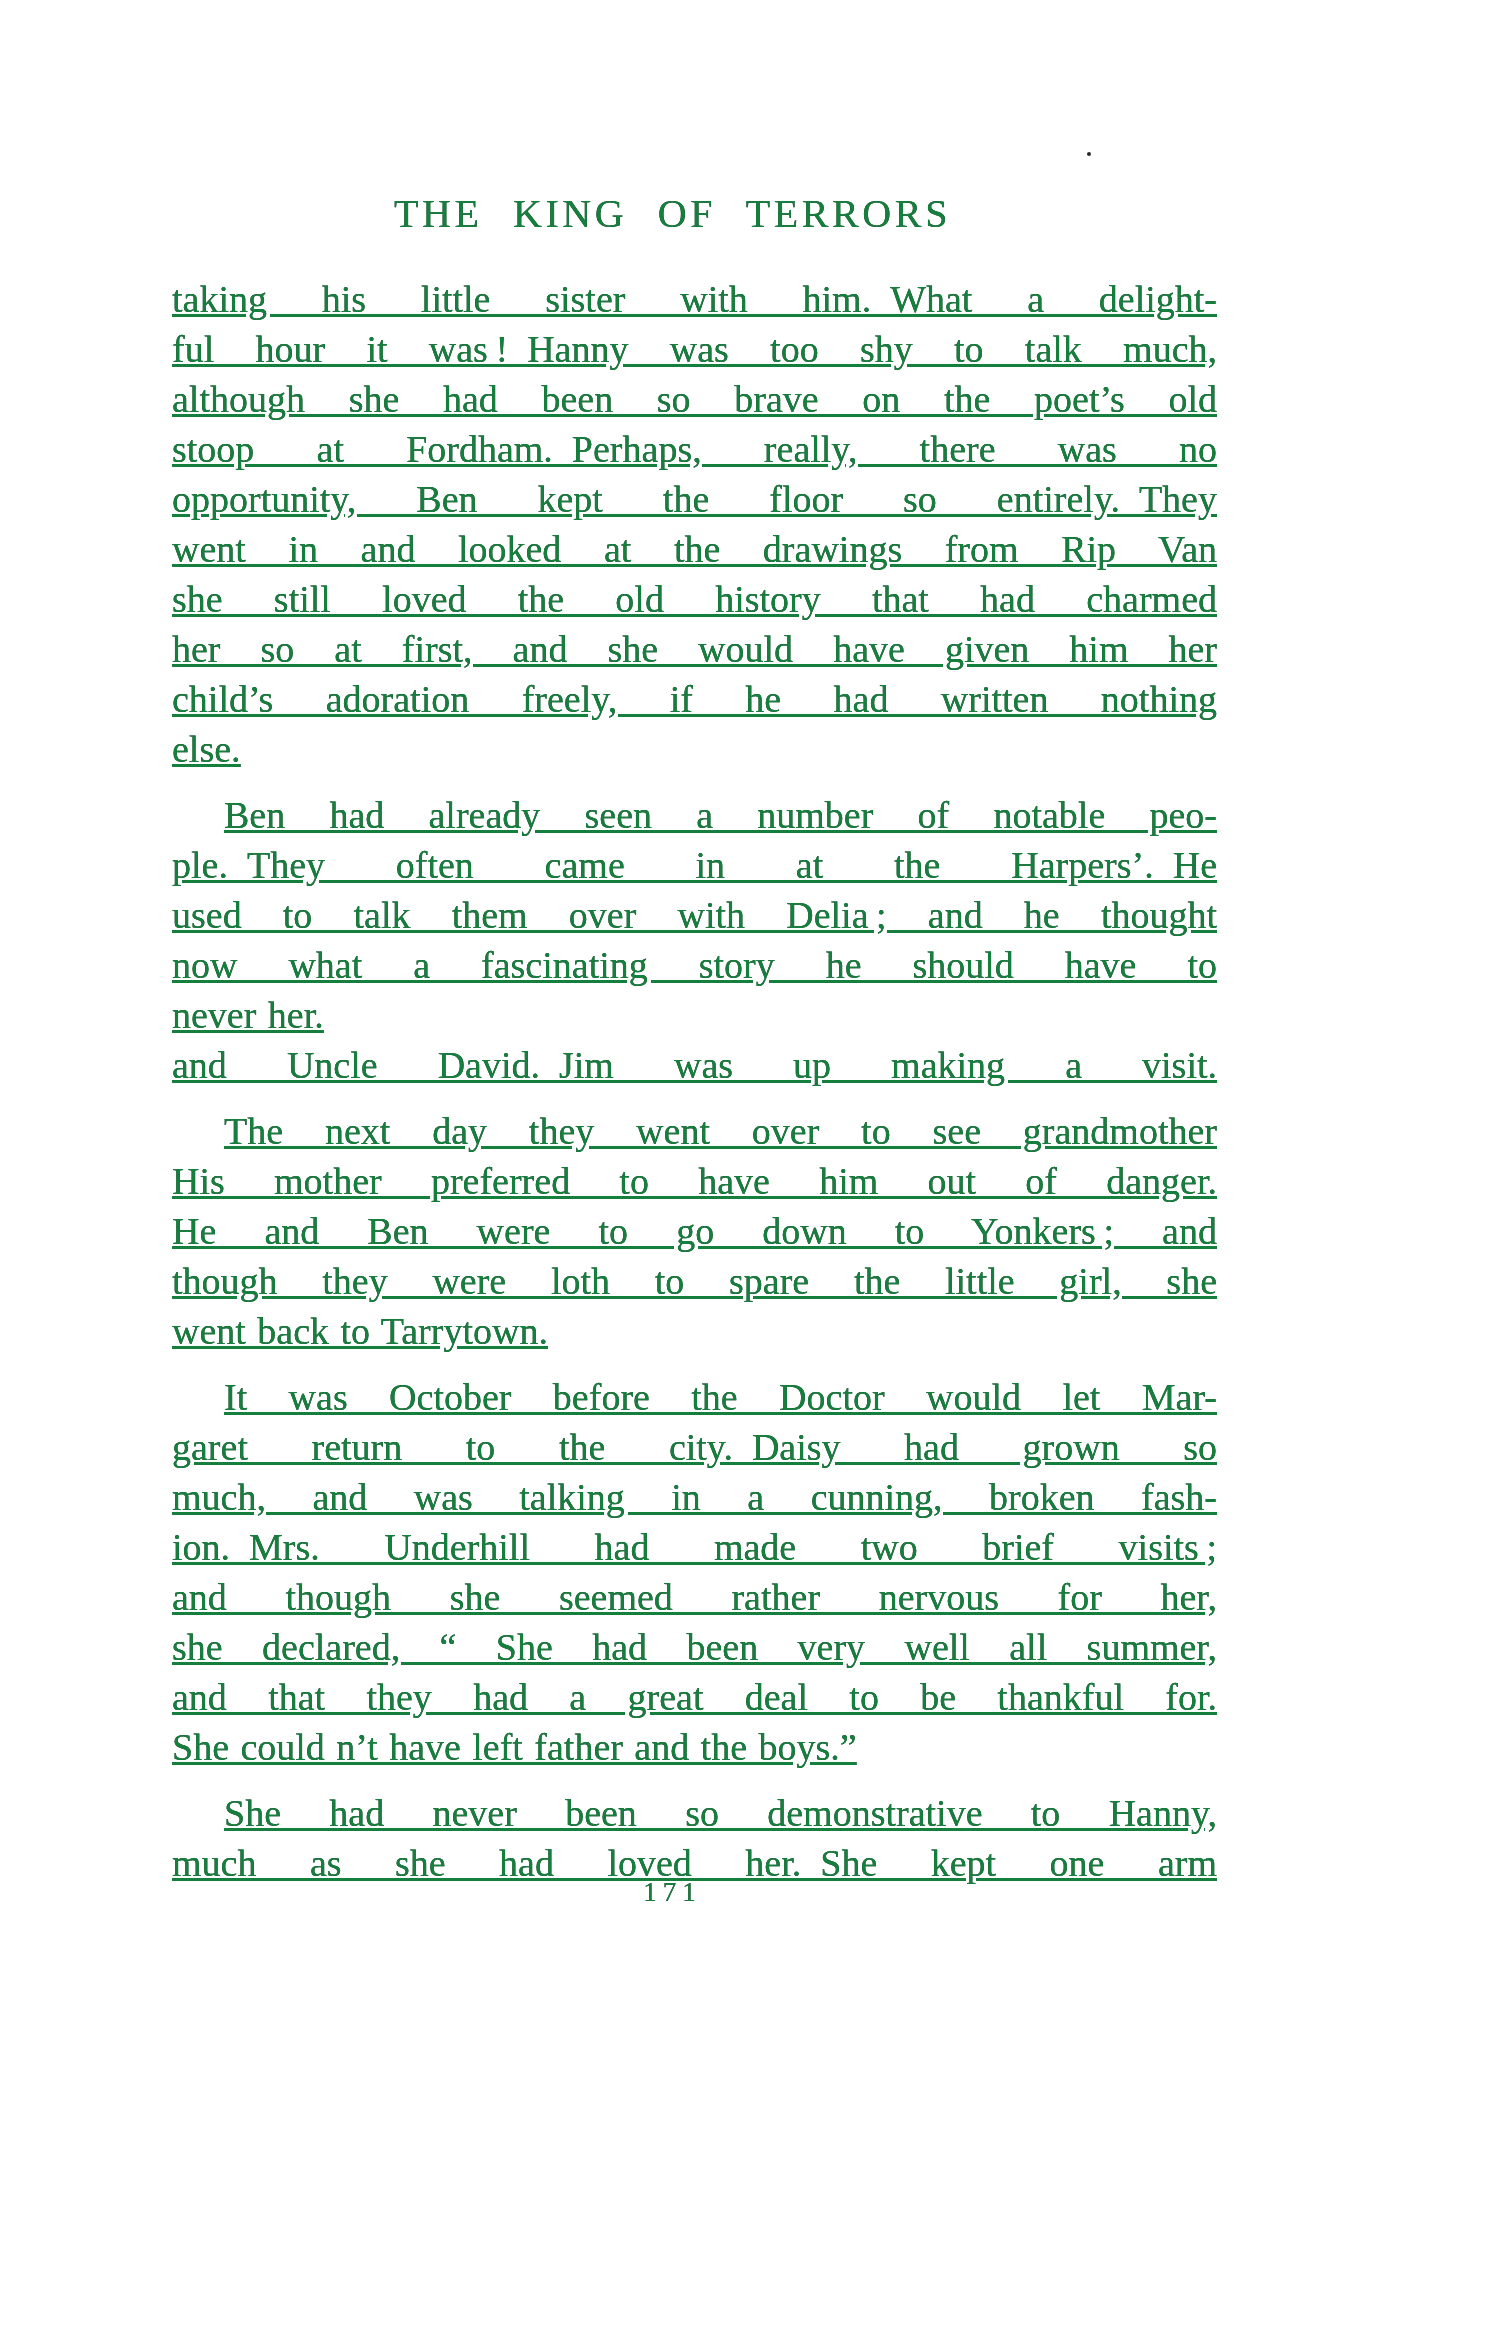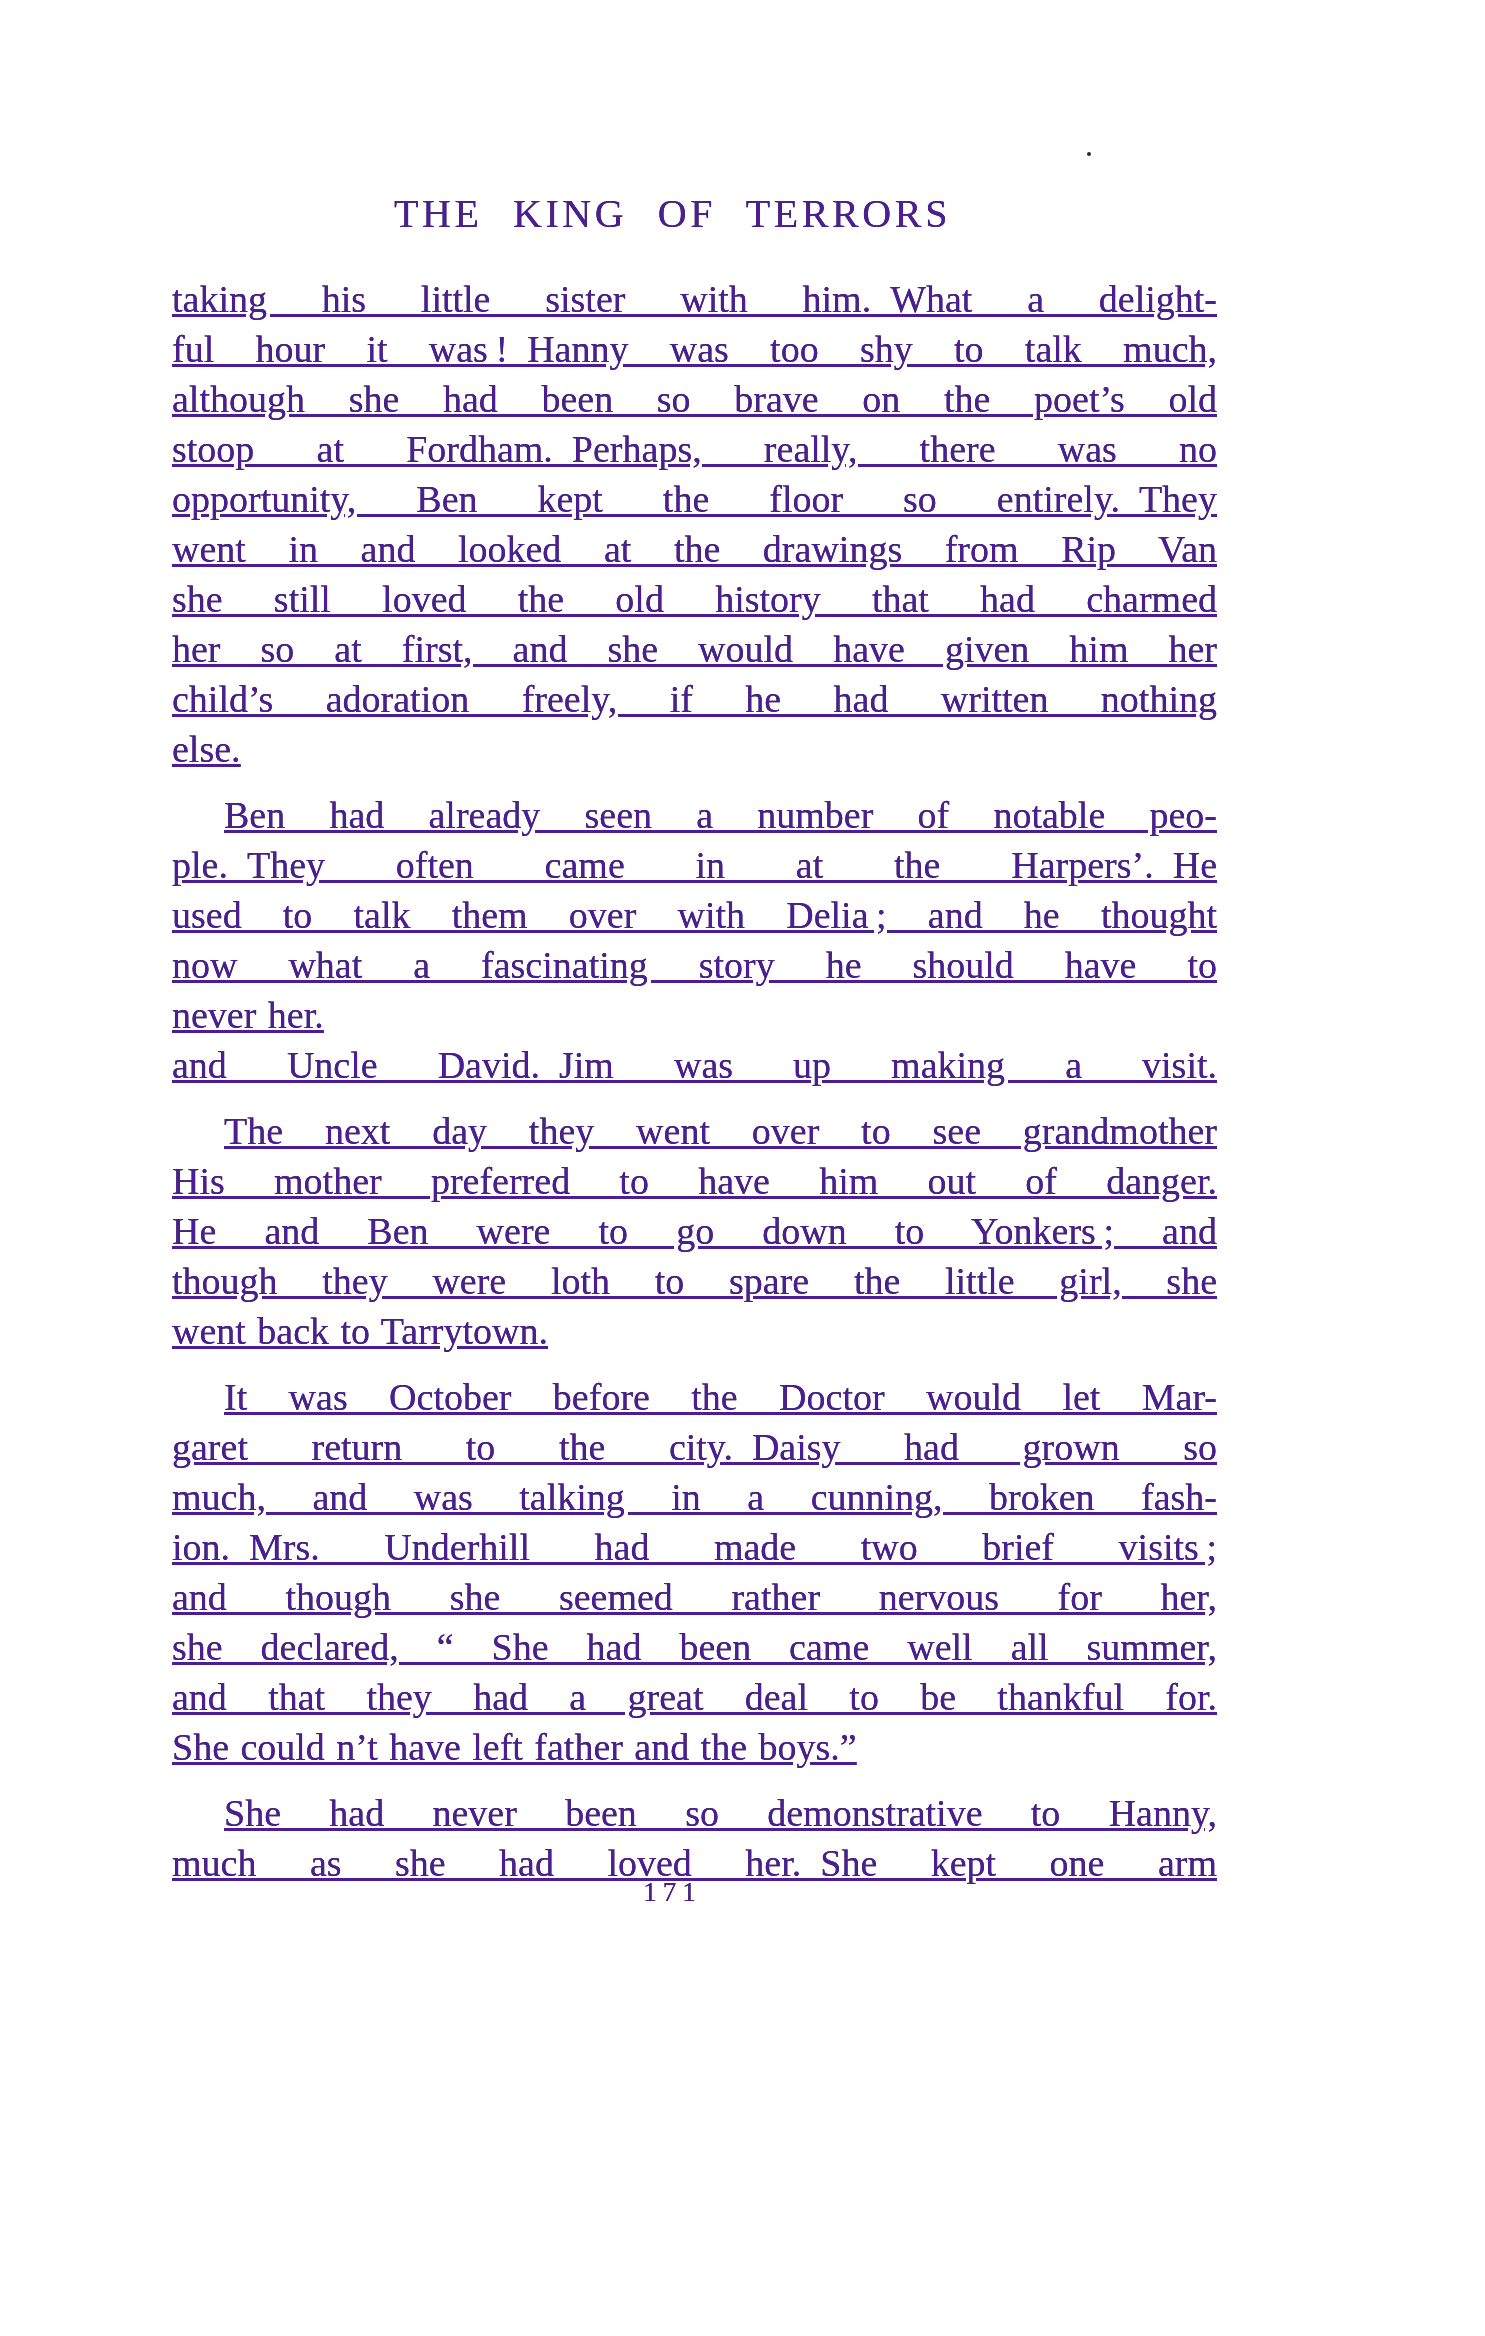--- a/index.html
+++ b/index.html
@@ -5,21 +5,21 @@
   html, body {
     margin: 0;
     padding: 0;
     background: #ffffff;
   }
   .page {
     position: relative;
     width: 1307px;
     height: 2336px;
     background: #ffffff;
-    color: #4c1d95;
+    color: #15803d;
     font-family: "Liberation Serif", "DejaVu Serif", serif;
     overflow: hidden;
   }
   .running-head {
     position: absolute;
     top: 190px;
     left: 150px;
     width: 1045px;
     text-align: center;
     font-size: 40px;
@@ -108,21 +108,21 @@
     <div class="ln">His mother preferred to have him out of danger.</div>
     <div class="ln">He and Ben were to go down to Yonkers ; and</div>
     <div class="ln">though they were loth to spare the little girl, she</div>
     <div class="ln pl">went back to Tarrytown.</div>
 
     <div class="ln ind">It was October before the Doctor would let Mar-</div>
     <div class="ln">garet return to the city. Daisy had grown so</div>
     <div class="ln">much, and was talking in a cunning, broken fash-</div>
     <div class="ln">ion. Mrs. Underhill had made two brief visits ;</div>
     <div class="ln">and though she seemed rather nervous for her,</div>
-    <div class="ln">she declared, “ She had been came well all summer,</div>
+    <div class="ln">she declared, “ She had been very well all summer,</div>
     <div class="ln">and that they had a great deal to be thankful for.</div>
     <div class="ln pl">She could n’t have left father and the boys.”</div>
 
     <div class="ln ind">She had never been so demonstrative to Hanny,</div>
     <div class="ln">much as she had loved her. She kept one arm</div>
   </div>
 
   <div class="folio">171</div>
 
 </div>

